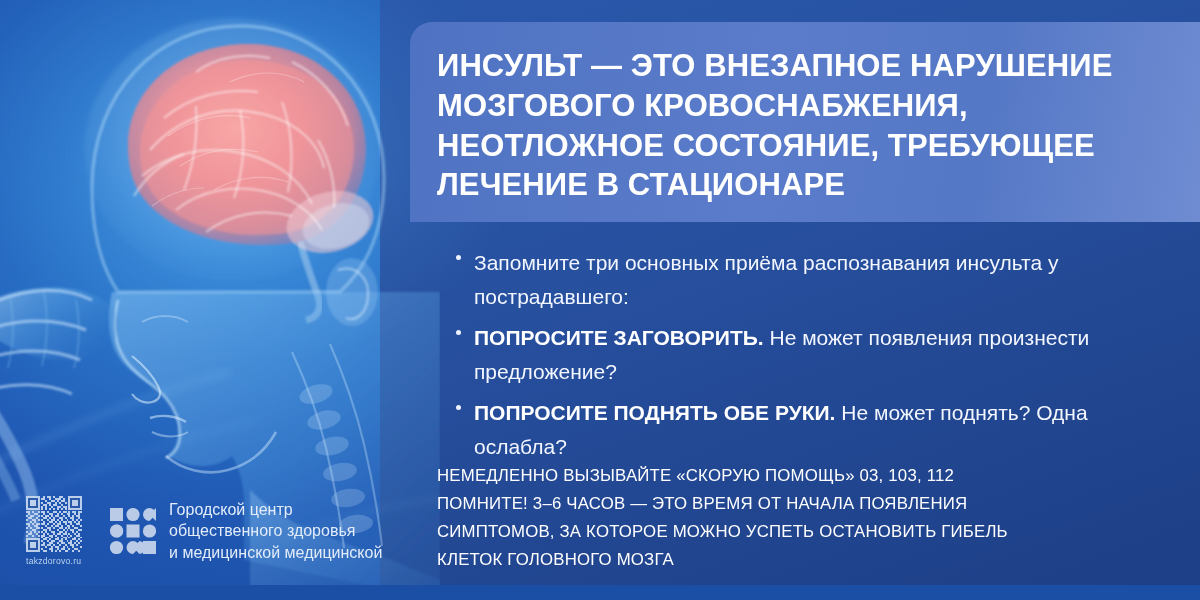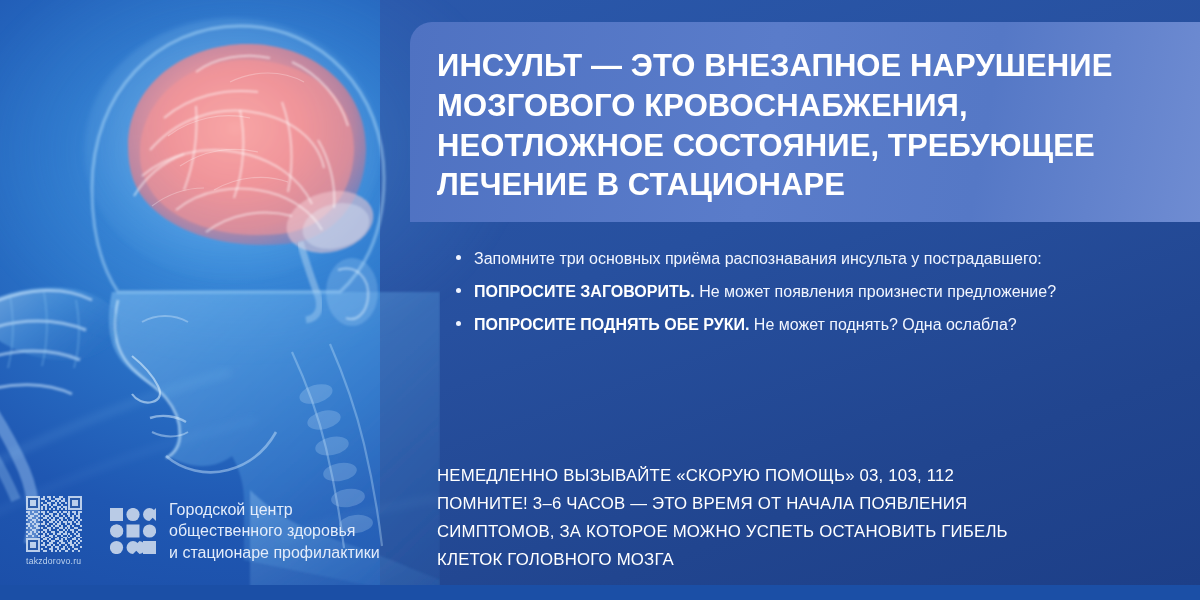--- a/index.html
+++ b/index.html
@@ -42,21 +42,21 @@
     position:absolute;left:437px;top:46px;width:740px;
     font-size:31px;font-weight:bold;line-height:1.285;
     color:#ffffff;letter-spacing:.1px;
     text-transform:uppercase;
   }
   .headline div{white-space:nowrap;}
 
   
   .bullets{
     position:absolute;left:452px;top:246px;width:720px;
-    color:#f2f6ff;font-size:16px;line-height:1.62;
+    color:#f2f6ff;font-size:21px;line-height:1.62;
   }
   .bullet{
     position:relative;padding-left:22px;margin-bottom:7px;
   }
   .bullet::before{
     content:"";position:absolute;left:4px;top:9px;
     width:5px;height:5px;border-radius:50%;background:#eef3ff;
   }
   .bullet b{font-weight:bold;color:#ffffff;}
 
@@ -528,19 +528,19 @@
 
           <circle cx="6.5" cy="39.5" r="6.6"></circle>
           <path d="M29.5,33 A6.6,6.6 0 0 1 29.5,46 L23,39.5 Z"></path>
           <path d="M23,33 A6.6,6.6 0 0 1 29.5,39.5 L23,46 A6.6,6.6 0 0 1 16.5,39.5 A6.6,6.6 0 0 1 23,33 Z"></path>
           <rect x="33" y="33" width="13" height="13"></rect>
         </g>
       </svg>
       <div class="org-name">
         <div>Городской центр</div>
         <div>общественного здоровья</div>
-        <div>и стационаре профилактики</div>
+        <div>и медицинской медицинской</div>
       </div>
     </div>
 
   </div>
 
 </div>
 
 </body></html>

